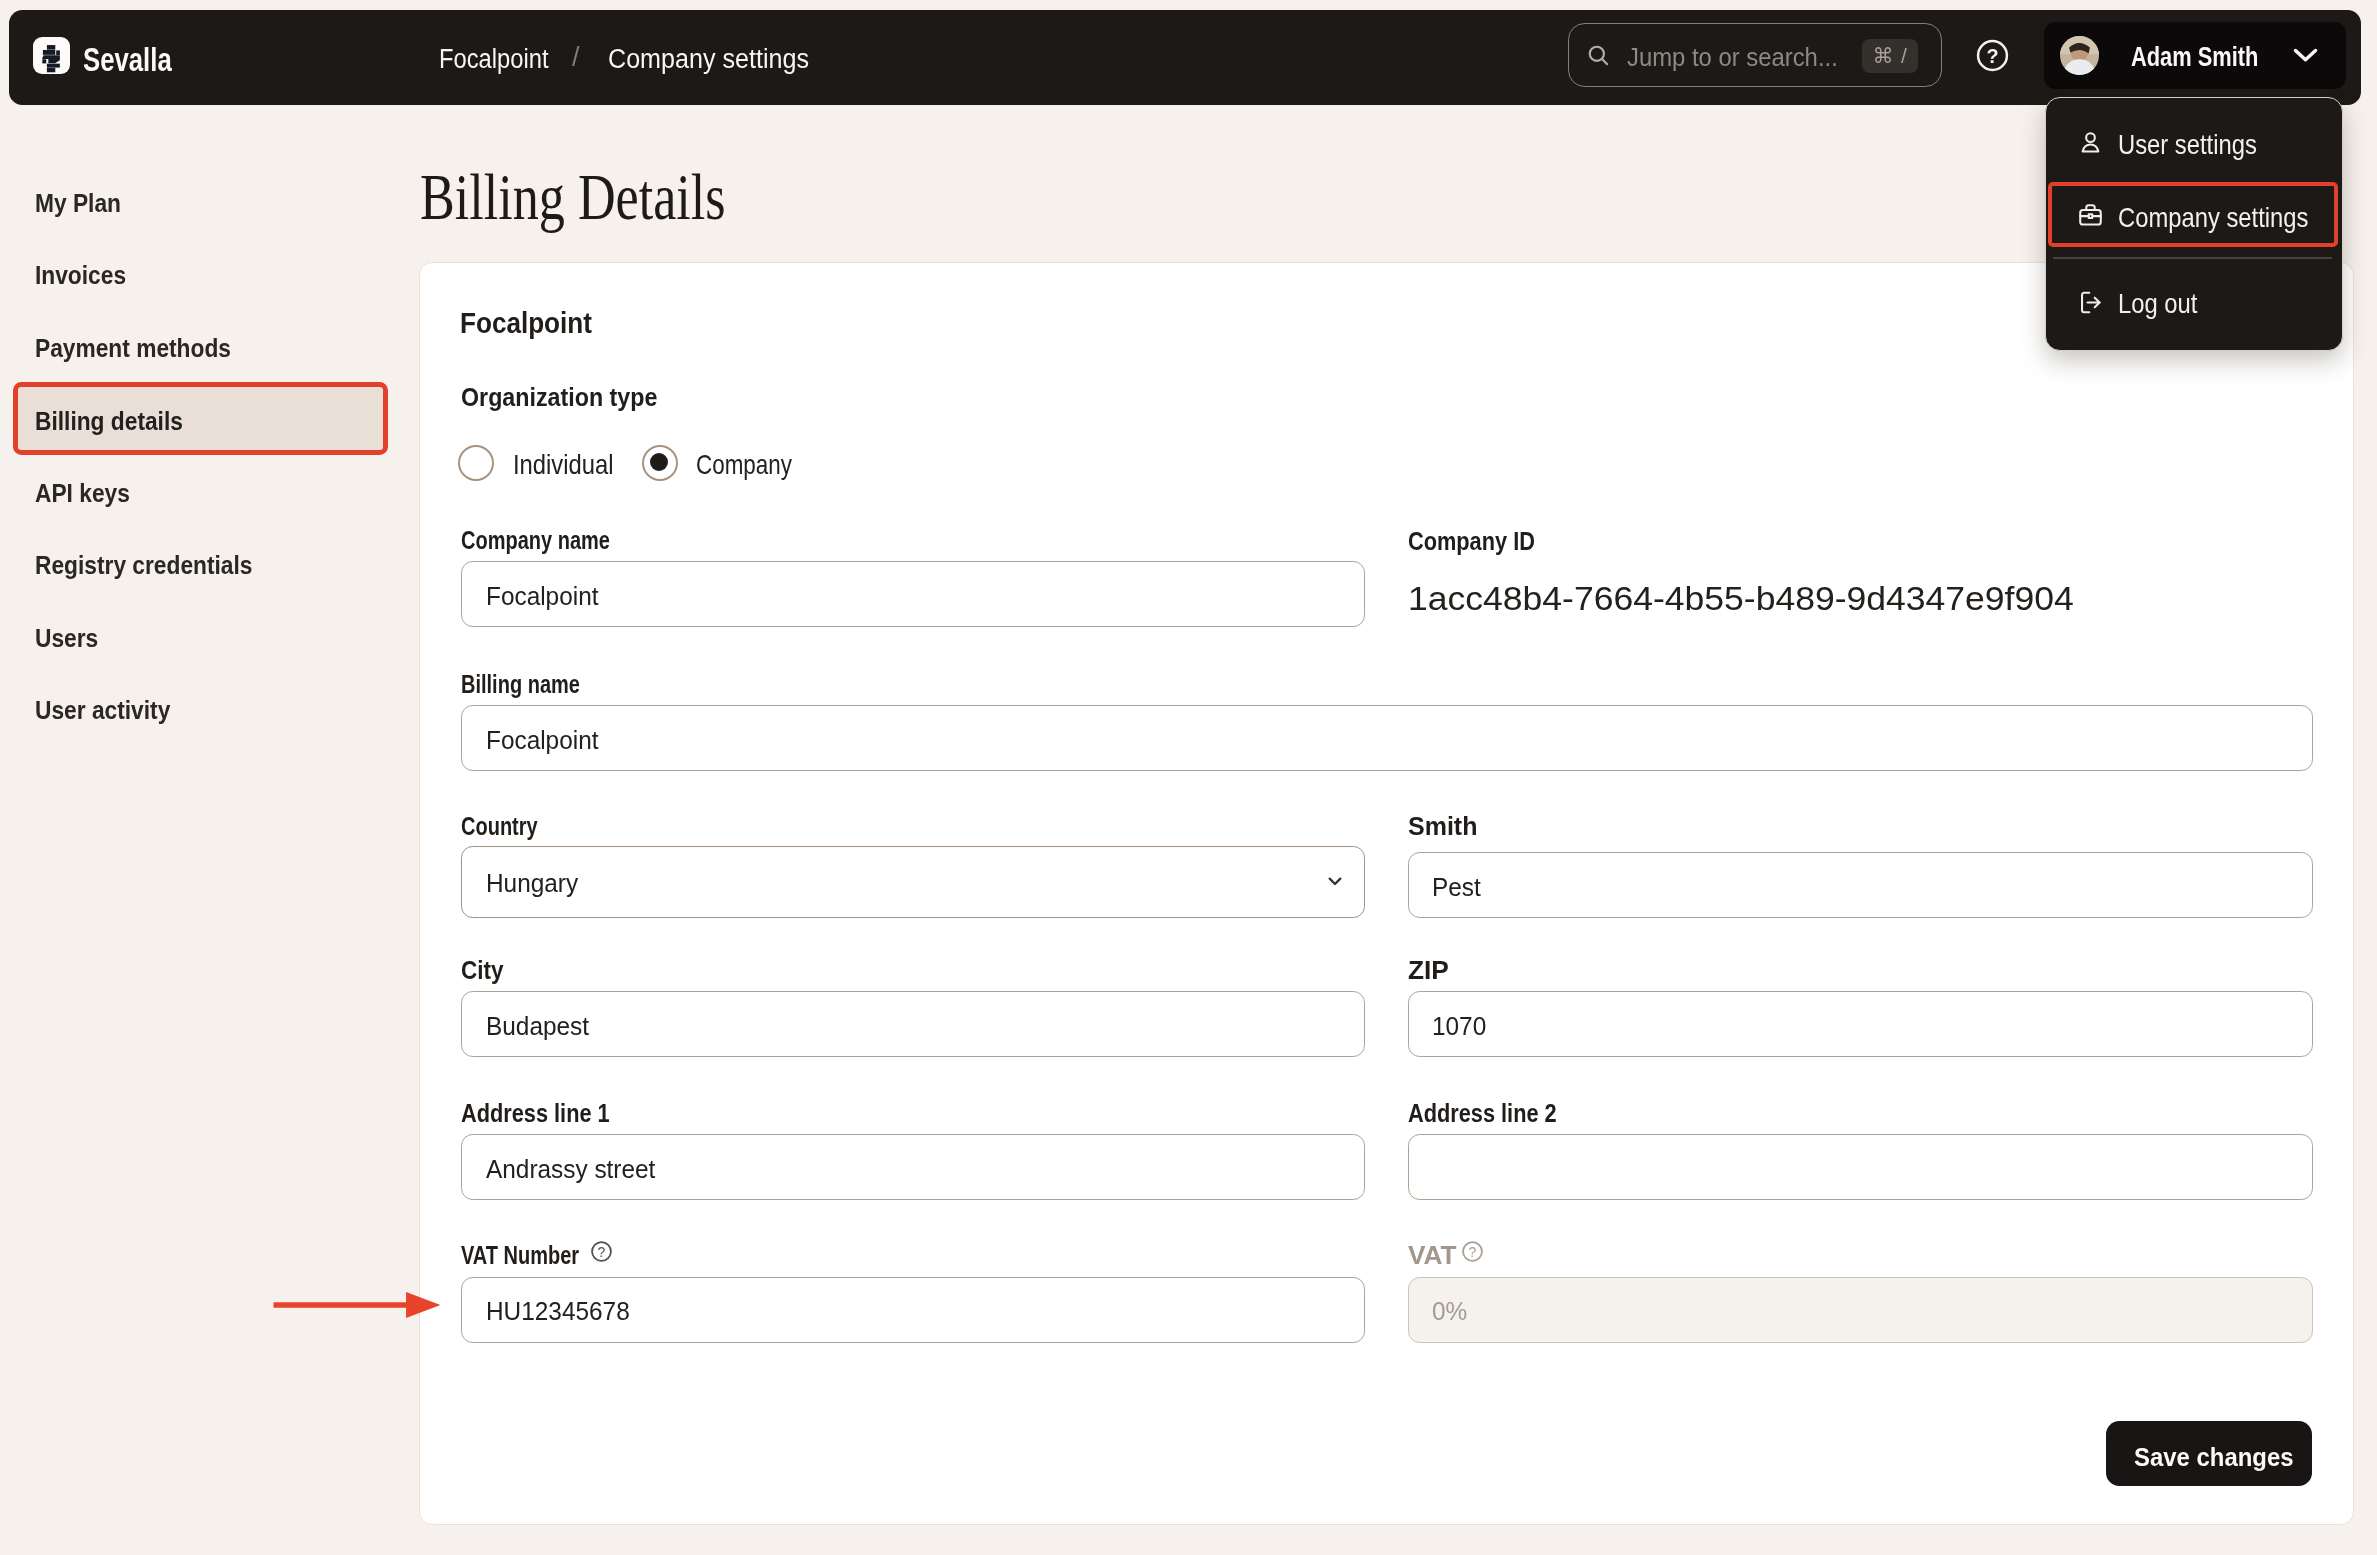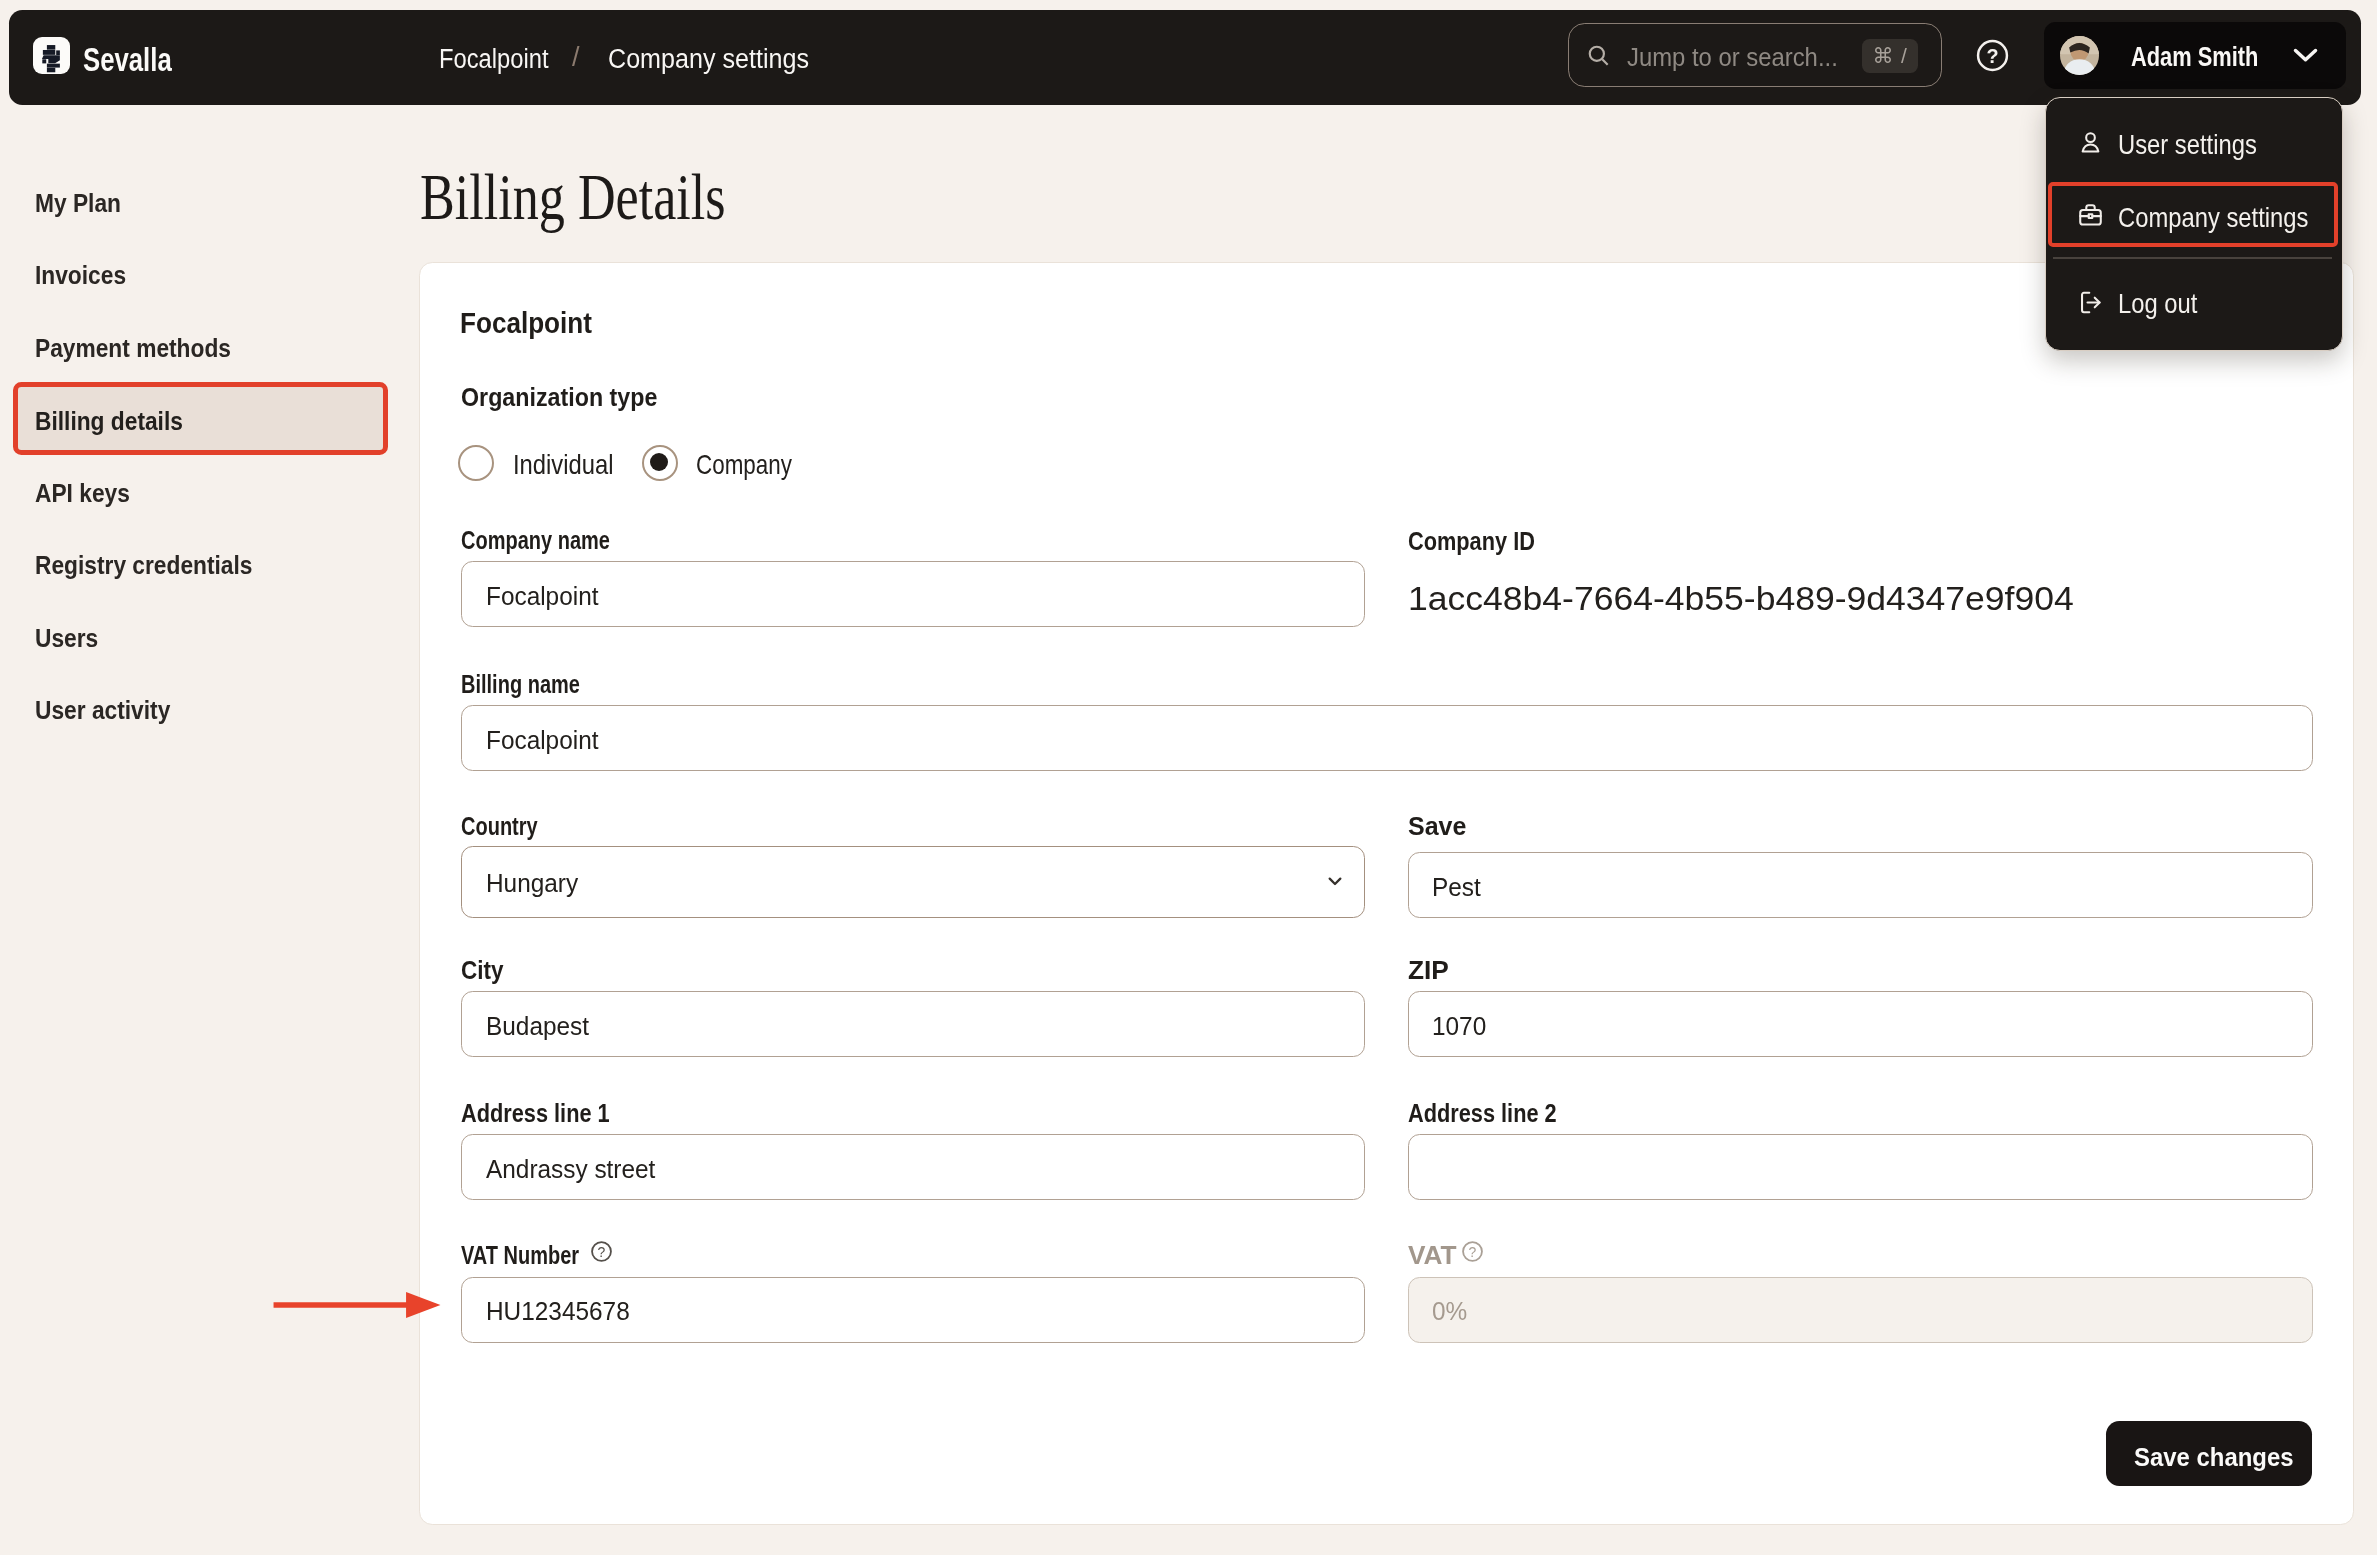--- a/index.html
+++ b/index.html
@@ -99,21 +99,21 @@
 <div class="lbl" style="left:461px; top:672px;">Billing name</div>
 <div class="inp" style="left:461px; top:705px; width:1852px;"></div>
 <div class="itx" style="left:486px; top:727px;">Focalpoint</div>
 
 <div class="lbl" style="left:461px; top:814px;">Country</div>
 <div class="inp" style="left:461px; top:846px; width:904px; height:72px; border-color:#a4907f;"></div>
 <div class="itx" style="left:486px; top:870px;">Hungary</div>
 <svg class="abs" style="left:1328px; top:877px;" width="14" height="9" viewBox="0 0 17 11" fill="none" stroke="#35302b" stroke-width="2.8" stroke-linecap="round" stroke-linejoin="round">
   <polyline points="2,2 8.5,8.5 15,2"></polyline>
 </svg>
-<div class="lbl" style="left:1408px; top:814px; transform:scaleX(1.0);">Save</div>
+<div class="lbl" style="left:1408px; top:814px; transform:scaleX(1.0);">Smith</div>
 <div class="inp" style="left:1408px; top:852px; width:905px;"></div>
 <div class="itx" style="left:1432px; top:874px;">Pest</div>
 
 <div class="lbl" style="left:461px; top:958px; transform:scaleX(0.9);">City</div>
 <div class="inp" style="left:461px; top:991px; width:904px;"></div>
 <div class="itx" style="left:486px; top:1013px;">Budapest</div>
 <div class="lbl" style="left:1408px; top:958px; transform:scaleX(1.05);">ZIP</div>
 <div class="inp" style="left:1408px; top:991px; width:905px;"></div>
 <div class="itx" style="left:1432px; top:1013px;">1070</div>
 

